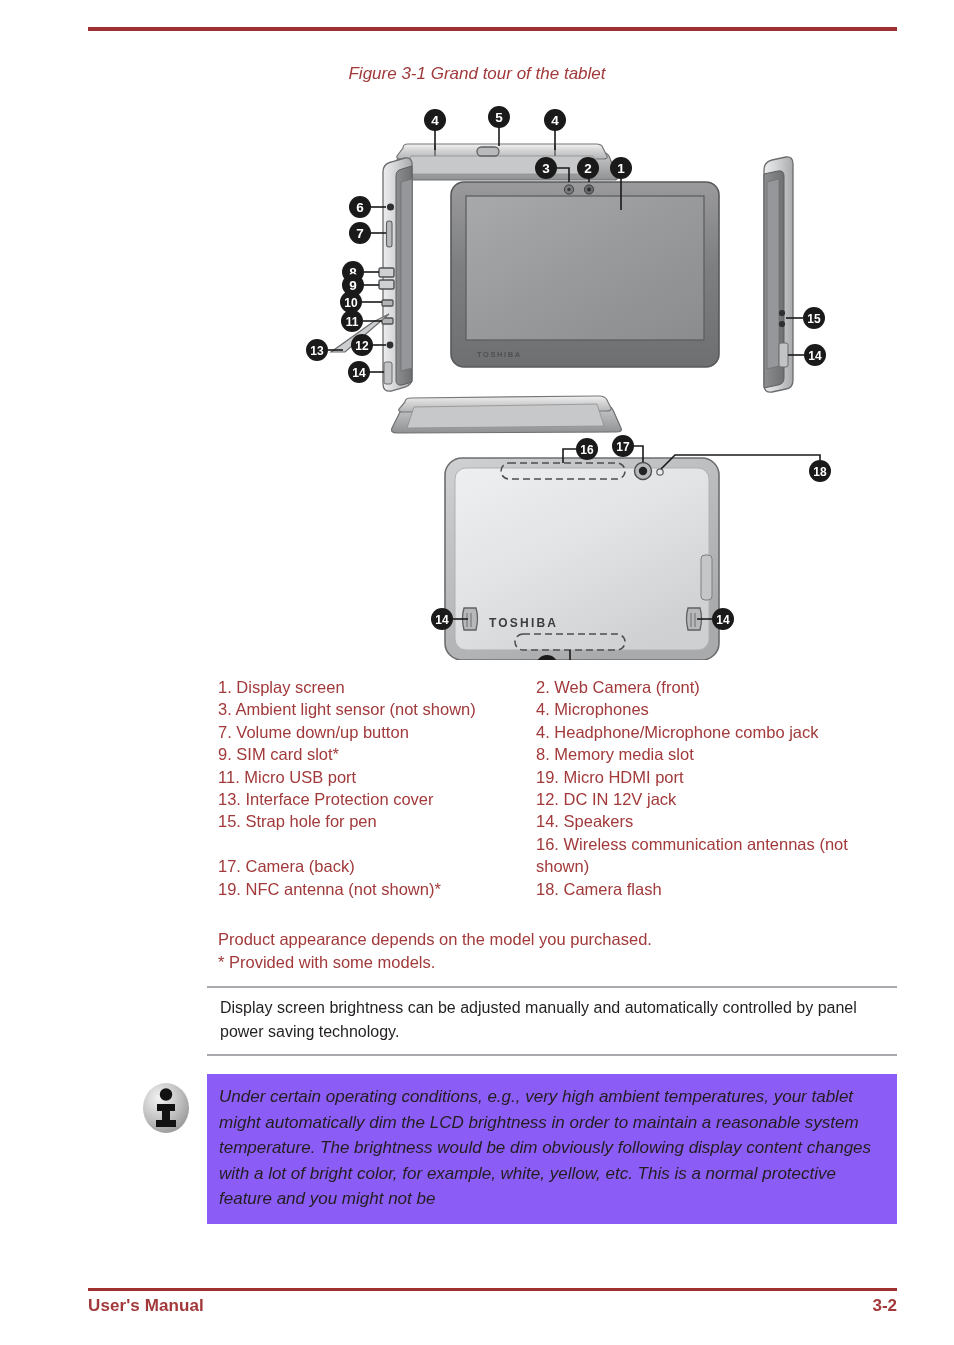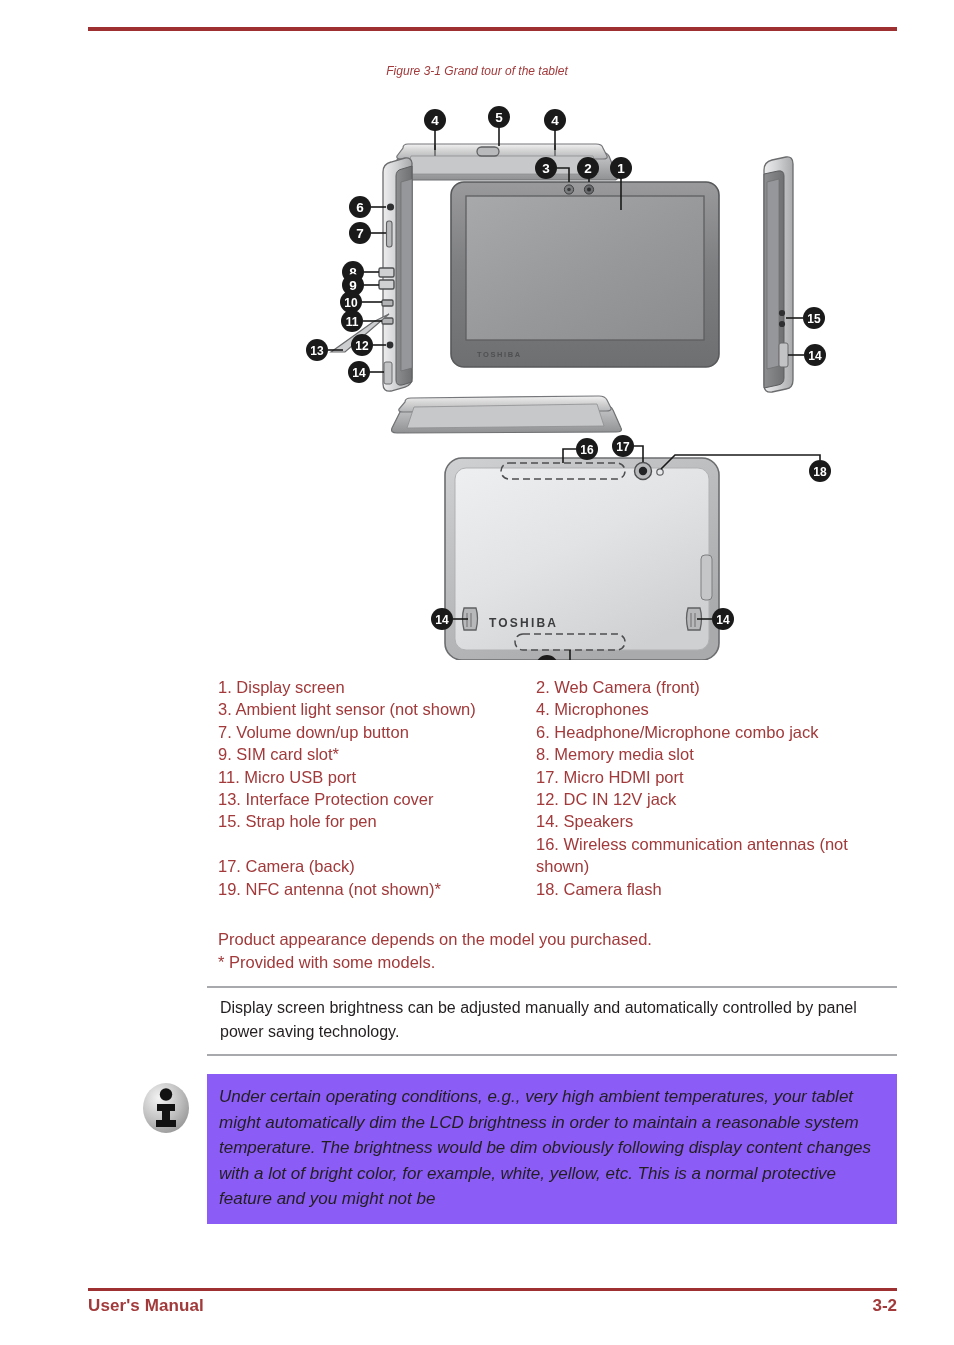--- a/index.html
+++ b/index.html
@@ -57,21 +57,21 @@
   }
 
   
   .fig-caption {
     position: absolute;
     left: 0;
     right: 0;
     top: 64px;
     text-align: center;
     font-style: italic;
-    font-size: 12px;
+    font-size: 17px;
     color: #a2393a;
   }
 
   
   .diagram {
     position: absolute;
     left: 255px;
     top: 100px;
     width: 600px;
     height: 560px;
@@ -452,23 +452,23 @@
       <div class="parts-item">11. Micro USB port</div>
       <div class="parts-item">13. Interface Protection cover</div>
       <div class="parts-item">15. Strap hole for pen</div>
       <div class="parts-item spacer">&nbsp;</div>
       <div class="parts-item">17. Camera (back)</div>
       <div class="parts-item">19. NFC antenna (not shown)*</div>
     </div>
     <div class="parts-col right">
       <div class="parts-item">2. Web Camera (front)</div>
       <div class="parts-item">4. Microphones</div>
-      <div class="parts-item">6. Headphone/Microphone combo jack</div>
+      <div class="parts-item">4. Headphone/Microphone combo jack</div>
       <div class="parts-item">8. Memory media slot</div>
-      <div class="parts-item">17. Micro HDMI port</div>
+      <div class="parts-item">19. Micro HDMI port</div>
       <div class="parts-item">12. DC IN 12V jack</div>
       <div class="parts-item">14. Speakers</div>
       <div class="parts-item">16. Wireless communication antennas (not shown)</div>
       <div class="parts-item">18. Camera flash</div>
     </div>
   </div>
 
   <div class="footnotes">
     <div>Product appearance depends on the model you purchased.</div>
     <div>* Provided with some models.</div>

